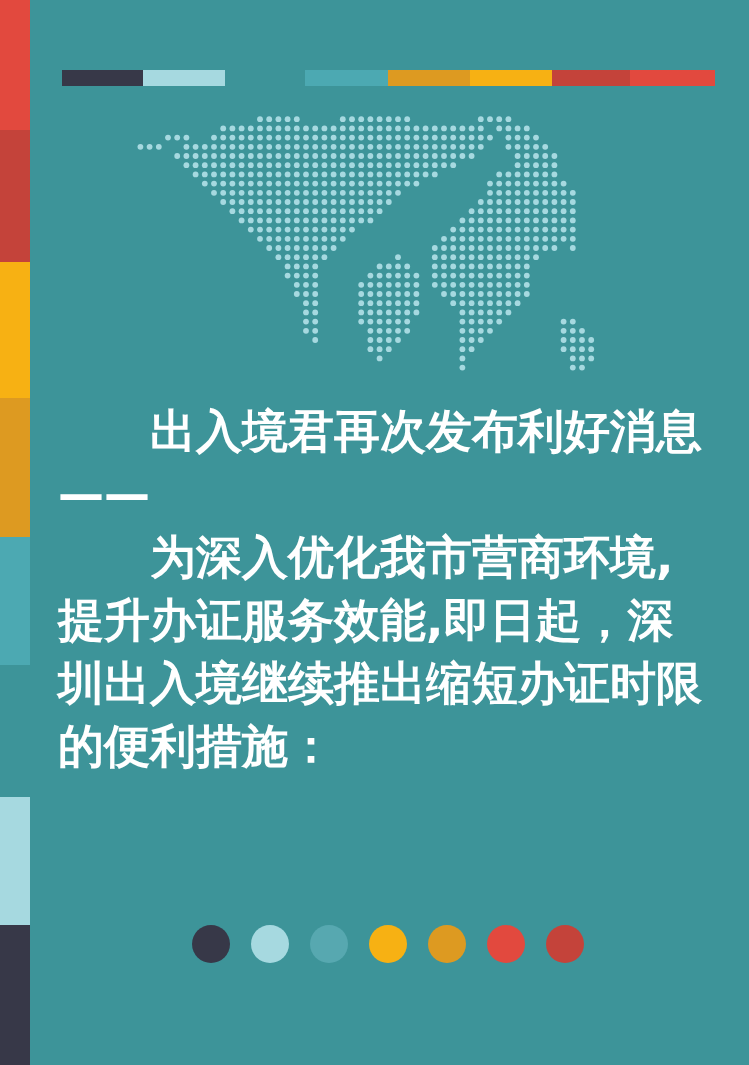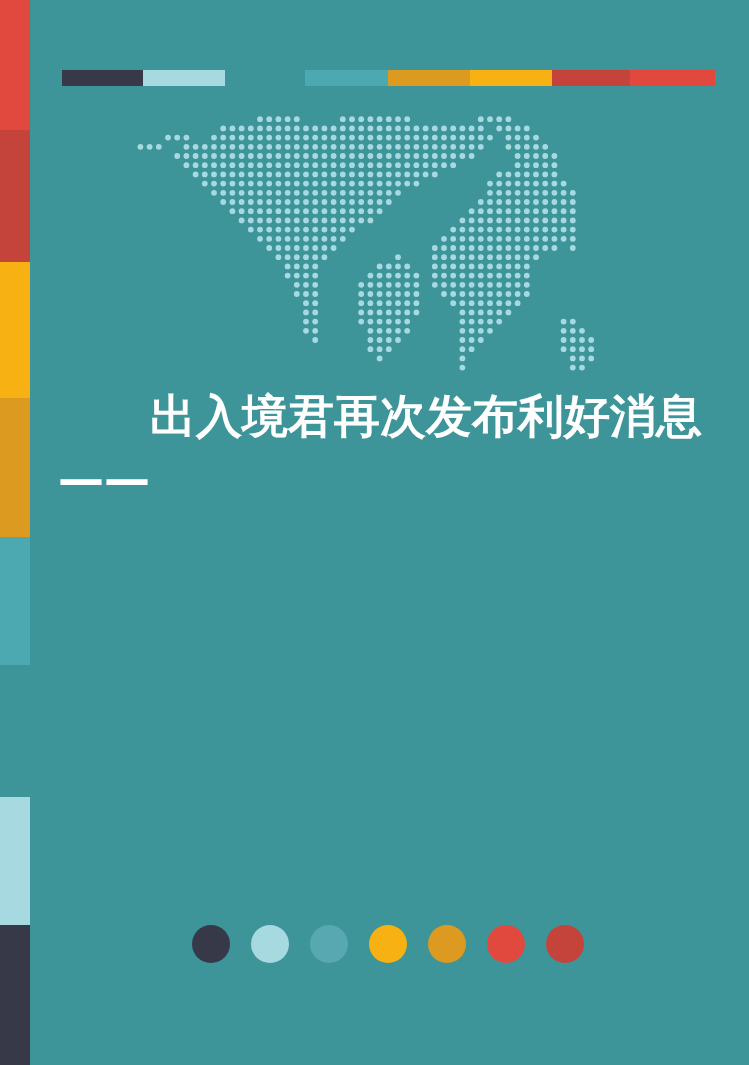--- a/index.html
+++ b/index.html
@@ -18,21 +18,21 @@
   
   #top-bars{position:absolute;left:0;top:70px;height:16px;width:749px;}
   #top-bars .bar{position:absolute;top:0;height:16px;}
 
   
   #world-map{position:absolute;left:120px;top:108px;width:540px;height:280px;}
   #world-map svg{display:block;width:540px;height:280px;}
 
   
   #text-block{
-    position:absolute;left:58px;top:385px;width:660px;
+    position:absolute;left:58px;top:400px;width:660px;
     color:#ffffff;
     font-weight:bold;
     font-size:46px;
     line-height:63px;
     letter-spacing:0px;
     font-family:"DejaVu Sans","Liberation Sans",sans-serif;
   }
   #text-block p{margin:0;padding:0;text-indent:2em;}
   #text-block p.para2{margin-top:0;}
 
@@ -722,20 +722,21 @@
           <circle cx="471.2" cy="250.4" r="2.9"></circle>
           <circle cx="342.4" cy="259.6" r="2.9"></circle>
           <circle cx="452.8" cy="259.6" r="2.9"></circle>
           <circle cx="462.0" cy="259.6" r="2.9"></circle>
         </g>
     </svg>
   </div>
 
   <div id="text-block">
     <p class="para1">出入境君再次发布利好消息——</p>
+    <p class="para2">为深入优化我市营商环境,提升办证服务效能,即日起，深圳出入境继续推出缩短办证时限的便利措施：</p>
   </div>
 
   <div id="dot-row">
       <div class="dot" style="left: 0px; background: rgb(55, 56, 72);"></div>
       <div class="dot" style="left: 59px; background: rgb(166, 217, 224);"></div>
       <div class="dot" style="left: 118px; background: rgb(87, 168, 176);"></div>
       <div class="dot" style="left: 177px; background: rgb(247, 177, 19);"></div>
       <div class="dot" style="left: 236px; background: rgb(221, 154, 33);"></div>
       <div class="dot" style="left: 295px; background: rgb(226, 73, 62);"></div>
       <div class="dot" style="left: 354px; background: rgb(196, 67, 58);"></div>

